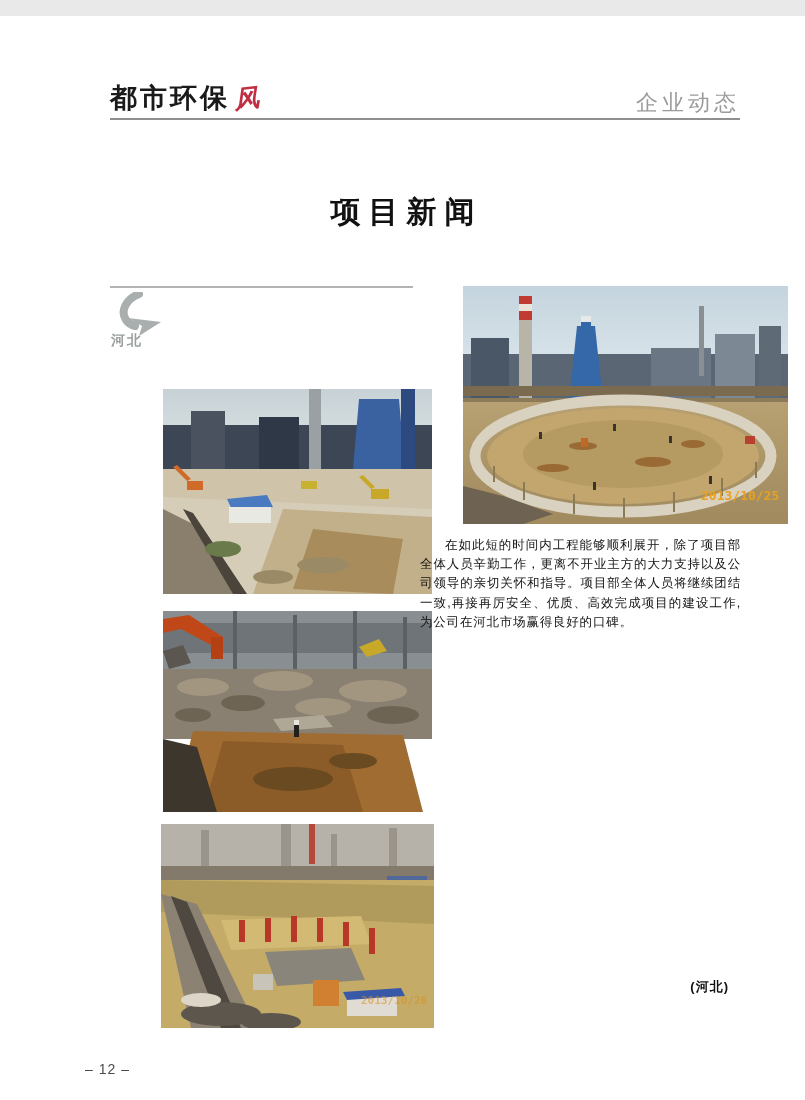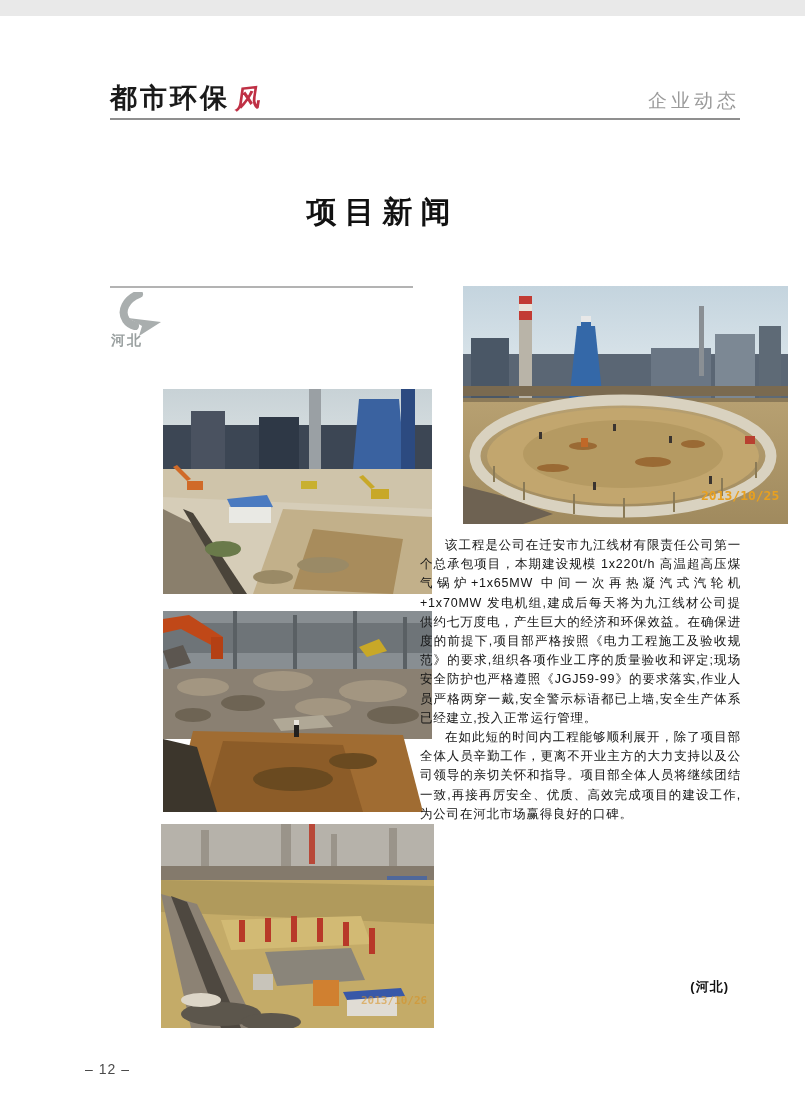--- a/index.html
+++ b/index.html
@@ -14,29 +14,29 @@
   .logo-text{
     font-family:"DejaVu Serif","Liberation Serif",serif;
     font-weight:bold;font-size:27px;color:#1a1a1a;letter-spacing:3px;
   }
   .logo-mark{
     font-family:"DejaVu Serif","Liberation Serif",serif;
     font-style:italic;font-weight:bold;font-size:25px;color:#bf3045;margin-left:4px;
     transform:rotate(-6deg);display:inline-block;
   }
   .header-right{
-    position:absolute;right:0;top:8px;color:#9b9b9b;font-size:19px;letter-spacing:4px;
+    position:absolute;right:0;top:8px;color:#9b9b9b;font-size:22px;letter-spacing:4px;
     font-family:"Liberation Sans",sans-serif;
   }
   .header-rule{position:absolute;left:110px;top:102px;width:630px;height:2px;background:#8f8f8f;}
   
   .page-title{
     position:absolute;left:0;top:176px;width:765px;text-align:center;
     font-family:"DejaVu Serif","Liberation Serif",serif;
-    font-weight:bold;font-size:30px;color:#111;letter-spacing:8px;
+    font-weight:bold;font-size:30px;color:#111;letter-spacing:8px;padding-left:24px;
   }
   
   .section-rule{position:absolute;left:110px;top:270px;width:303px;height:2px;background:#b3b3b3;}
   .region-icon{position:absolute;left:112px;top:276px;width:54px;height:44px;}
   .region-label{
     position:absolute;left:111px;top:316px;
     font-family:"DejaVu Serif","Liberation Serif",serif;
     font-weight:bold;font-size:14px;color:#9aa0a0;letter-spacing:2px;
   }
   
@@ -301,20 +301,19 @@
           <ellipse cx="110" cy="198" rx="30" ry="9"></ellipse>
         </g>
       <g fill="#ddd6c8">
           <ellipse cx="40" cy="176" rx="20" ry="7"></ellipse>
         </g>
       <text class="stamp" x="200" y="180" font-size="11" fill="#d89020" opacity="0.55">2013/10/26</text>
     </svg>
   </div>
 
   <div class="article">
-    <p>该工程是公司在迁安市九江线材有限责任公司第一个总承包项目，本期建设规模 1x220t/h 高温超高压煤气锅炉+1x65MW 中间一次再热凝汽式汽轮机+1x70MW 发电机组,建成后每天将为九江线材公司提供约七万度电，产生巨大的经济和环保效益。在确保进度的前提下,项目部严格按照《电力工程施工及验收规范》的要求,组织各项作业工序的质量验收和评定;现场安全防护也严格遵照《JGJ59-99》的要求落实,作业人员严格两穿一戴,安全警示标语都已上墙,安全生产体系已经建立,投入正常运行管理。</p>
     <p>在如此短的时间内工程能够顺利展开，除了项目部全体人员辛勤工作，更离不开业主方的大力支持以及公司领导的亲切关怀和指导。项目部全体人员将继续团结一致,再接再厉安全、优质、高效完成项目的建设工作,为公司在河北市场赢得良好的口碑。</p>
   </div>
   <div class="byline">(河北)</div>
 
   <div class="page-number">– 12 –</div>
 
 </div>
 
 </body></html>

